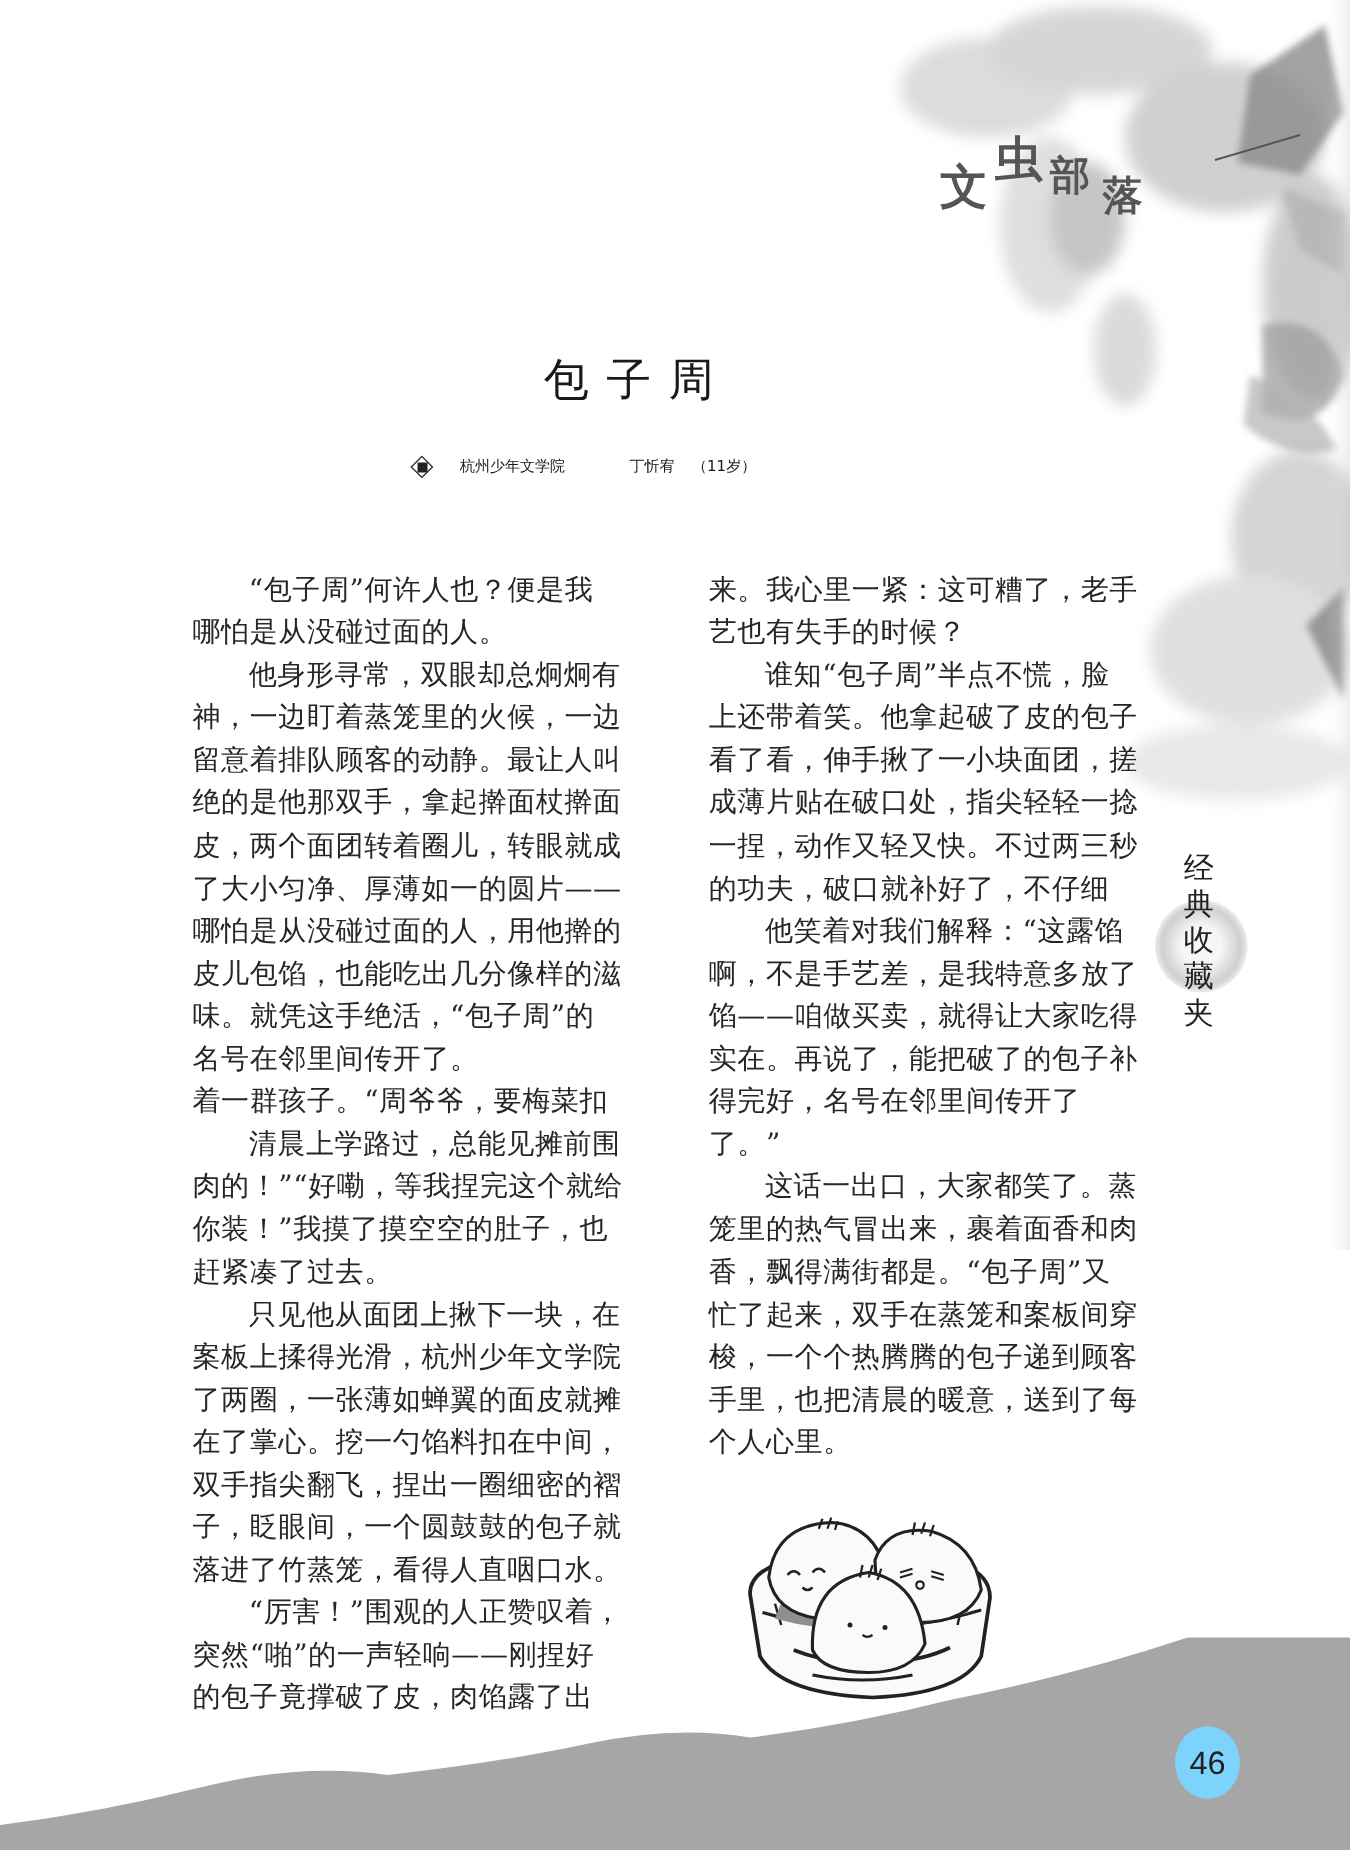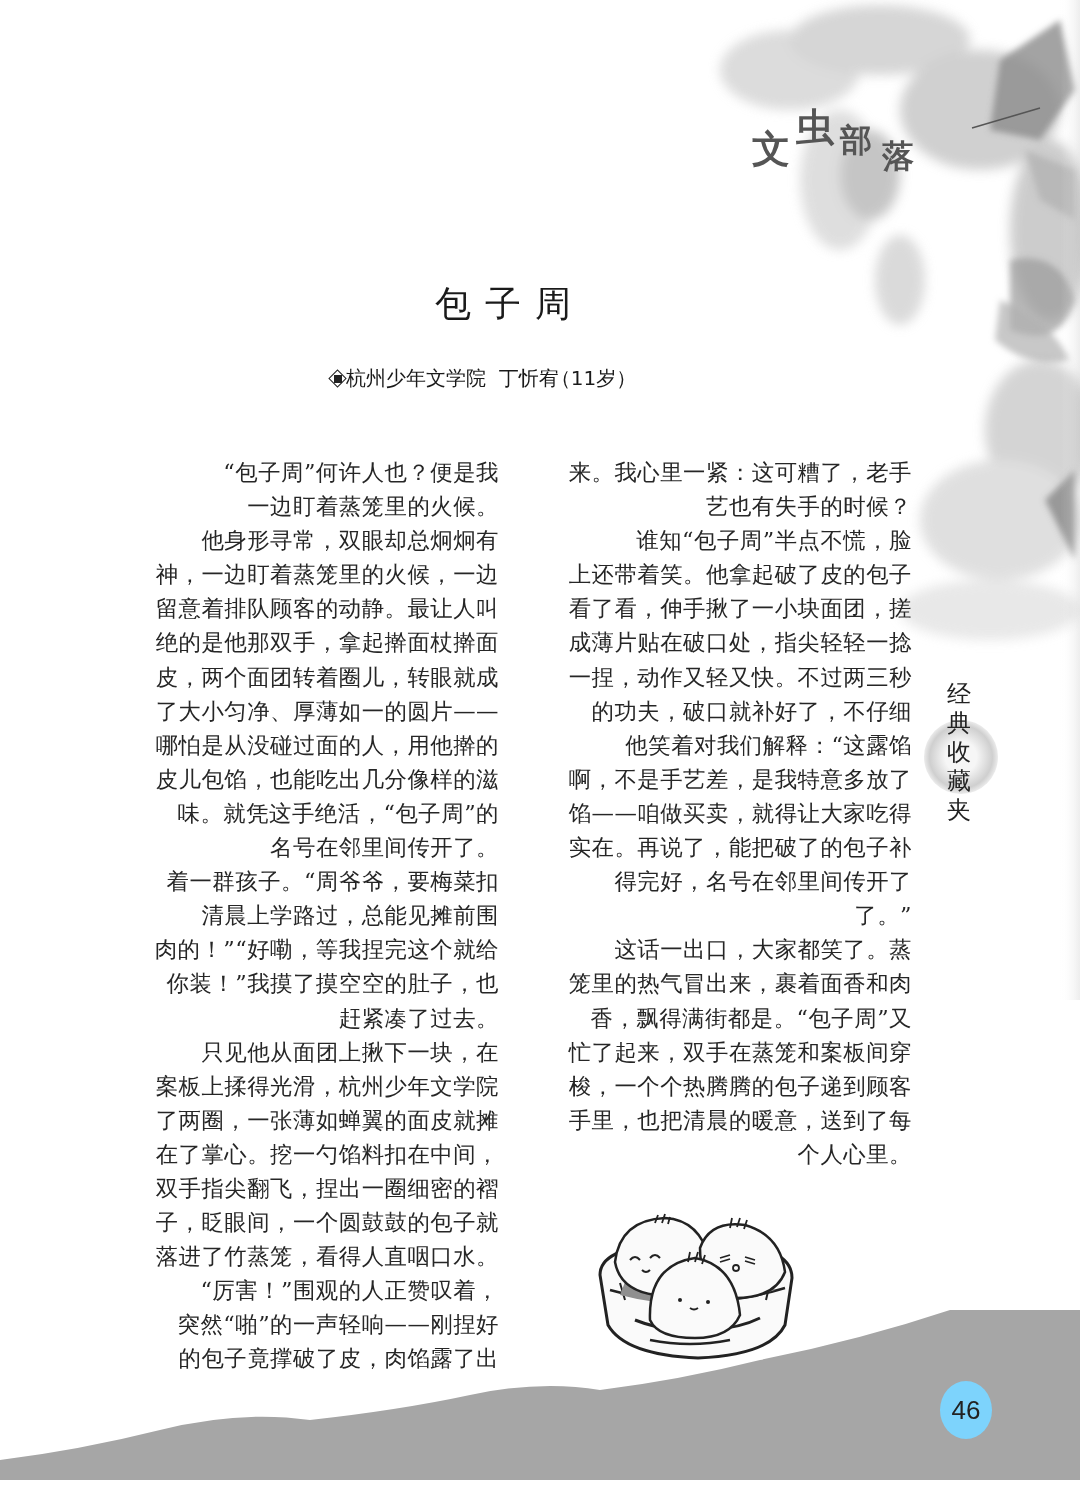--- a/index.html
+++ b/index.html
@@ -25,35 +25,35 @@
     .st2 { left: 88px; top: 16px; font-size: 32px !important; }
     .st3 { left: 130px; top: 32px; font-size: 32px !important; }
 
     
     .article-title {
       position: absolute; left: 0; width: 1020px; top: 280px; text-align: center;
       font-family: Liberation Mono, monospace; font-size: 36px; letter-spacing: 14px; color: #1a1a1a;
     }
     .byline {
       position: absolute; left: 330px; top: 365px; font-family: "DejaVu Sans", sans-serif;
-      font-size: 20px; color: #1a1a1a; display: flex; align-items: center; gap: 0; white-space: pre;
+      font-size: 12px; color: #1a1a1a; display: flex; align-items: center; gap: 22px; white-space: pre;
     }
     .diamond {
       width: 16px; height: 16px; position: relative; display: inline-block;
     }
     .diamond::before {
       content: ""; position: absolute; left: 1px; top: 1px; width: 11px; height: 11px;
       border: 1.5px solid #222; transform: rotate(45deg); background: #fff;
     }
     .diamond::after {
       content: ""; position: absolute; left: 4px; top: 4px; width: 8px; height: 8px; background: #222;
     }
 
     
-    .column { position: absolute; top: 455px; width: 345px; text-align: right; }
+    .column { position: absolute; top: 455px; width: 345px; }
     .col-left { left: 154px; }
     .col-right { left: 527px; width: 345px; margin-left: 40px; }
     .line {
       font-size: 22.4px; line-height: 34.1px; height: 34.1px; white-space: nowrap;
       letter-spacing: 0.5px; color: #262626; overflow: visible;
     }
     .indent { padding-left: 45px; }
 
     
     .badge { position: absolute; left: 928px; top: 680px; width: 60px; height: 150px; }
@@ -130,21 +130,21 @@
   <div class="byline">
     <span class="diamond"></span>
     <span>杭州少年文学院</span>
     <span>  </span>
     <span>丁忻宥</span>
     <span style="margin-left:-8px">（11岁）</span>
   </div>
 
   <div class="column col-left" id="col-left">
       <div class="line indent">“包子周”何许人也？便是我</div>
-      <div class="line">一边盯着蒸笼里的火候。</div>
+      <div class="line">哪怕是从没碰过面的人。</div>
       <div class="line indent">他身形寻常，双眼却总炯炯有</div>
       <div class="line">神，一边盯着蒸笼里的火候，一边</div>
       <div class="line">留意着排队顾客的动静。最让人叫</div>
       <div class="line">绝的是他那双手，拿起擀面杖擀面</div>
       <div class="line">皮，两个面团转着圈儿，转眼就成</div>
       <div class="line">了大小匀净、厚薄如一的圆片——</div>
       <div class="line">哪怕是从没碰过面的人，用他擀的</div>
       <div class="line">皮儿包馅，也能吃出几分像样的滋</div>
       <div class="line">味。就凭这手绝活，“包子周”的</div>
       <div class="line">名号在邻里间传开了。</div>

